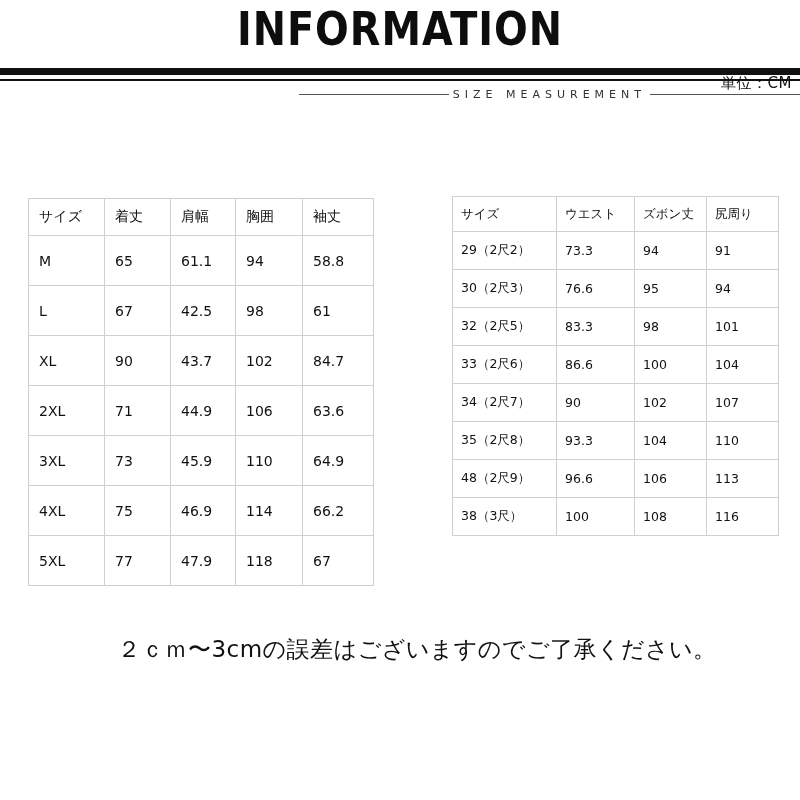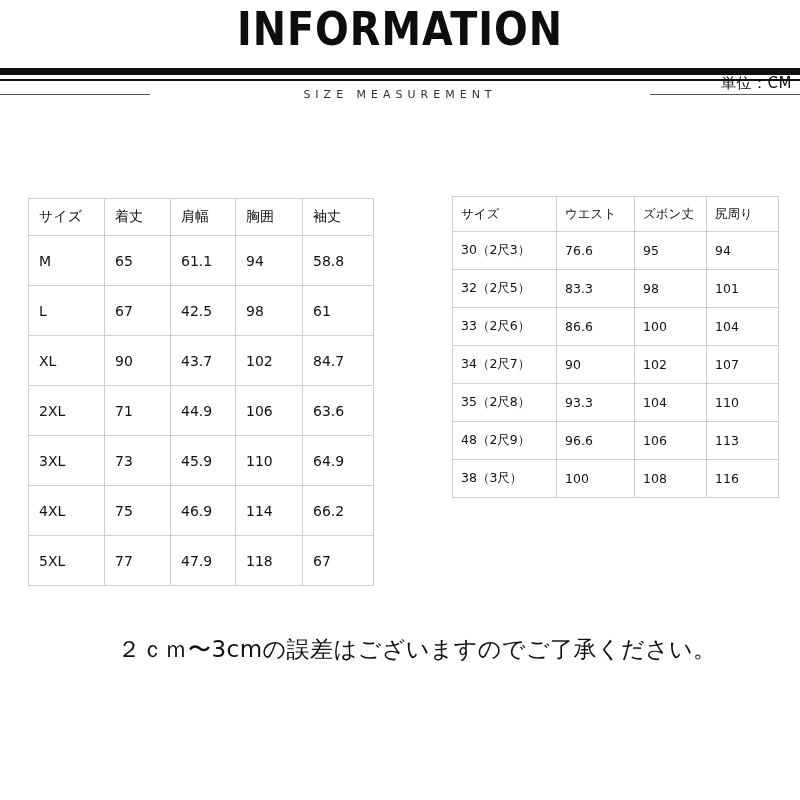--- a/index.html
+++ b/index.html
@@ -68,22 +68,22 @@
     height: 2px;
     background: #111111;
   }
   .subtitle-wrap {
     position: absolute;
     top: 88px;
     left: 0;
     width: 800px;
     display: flex;
     align-items: center;
-    justify-content: space-between;
-    gap: 28px;
+    justify-content: flex-end;
+    gap: 4px;
   }
   .sub-line {
     width: 150px;
     height: 1px;
     background: #555;
   }
   .subtitle {
     font-family: "DejaVu Sans", sans-serif;
     font-size: 11px;
     letter-spacing: 5px;
@@ -280,20 +280,26 @@
     <thead>
       <tr>
         <th>サイズ</th>
         <th>ウエスト</th>
         <th>ズボン丈</th>
         <th>尻周り</th>
       </tr>
     </thead>
     <tbody>
       <tr>
+        <td>29（2尺2）</td>
+        <td>73.3</td>
+        <td>94</td>
+        <td>91</td>
+      </tr>
+      <tr>
         <td>30（2尺3）</td>
         <td>76.6</td>
         <td>95</td>
         <td>94</td>
       </tr>
       <tr>
         <td>32（2尺5）</td>
         <td>83.3</td>
         <td>98</td>
         <td>101</td>

